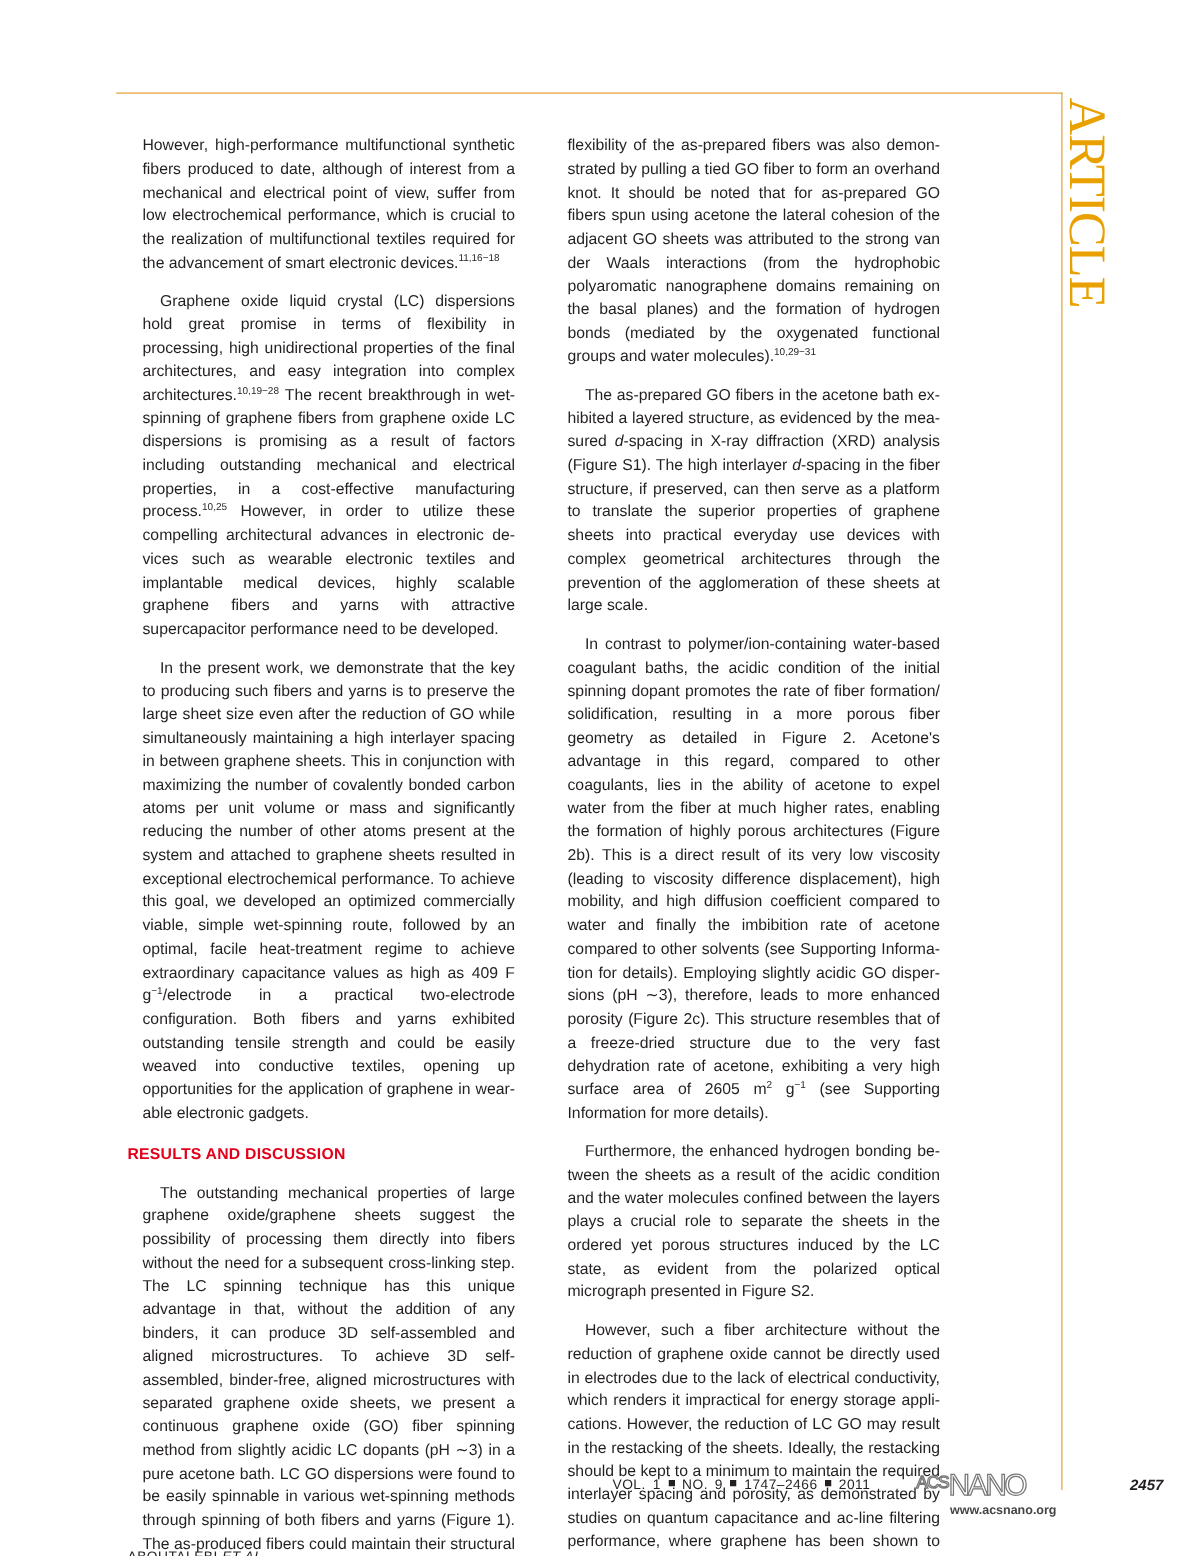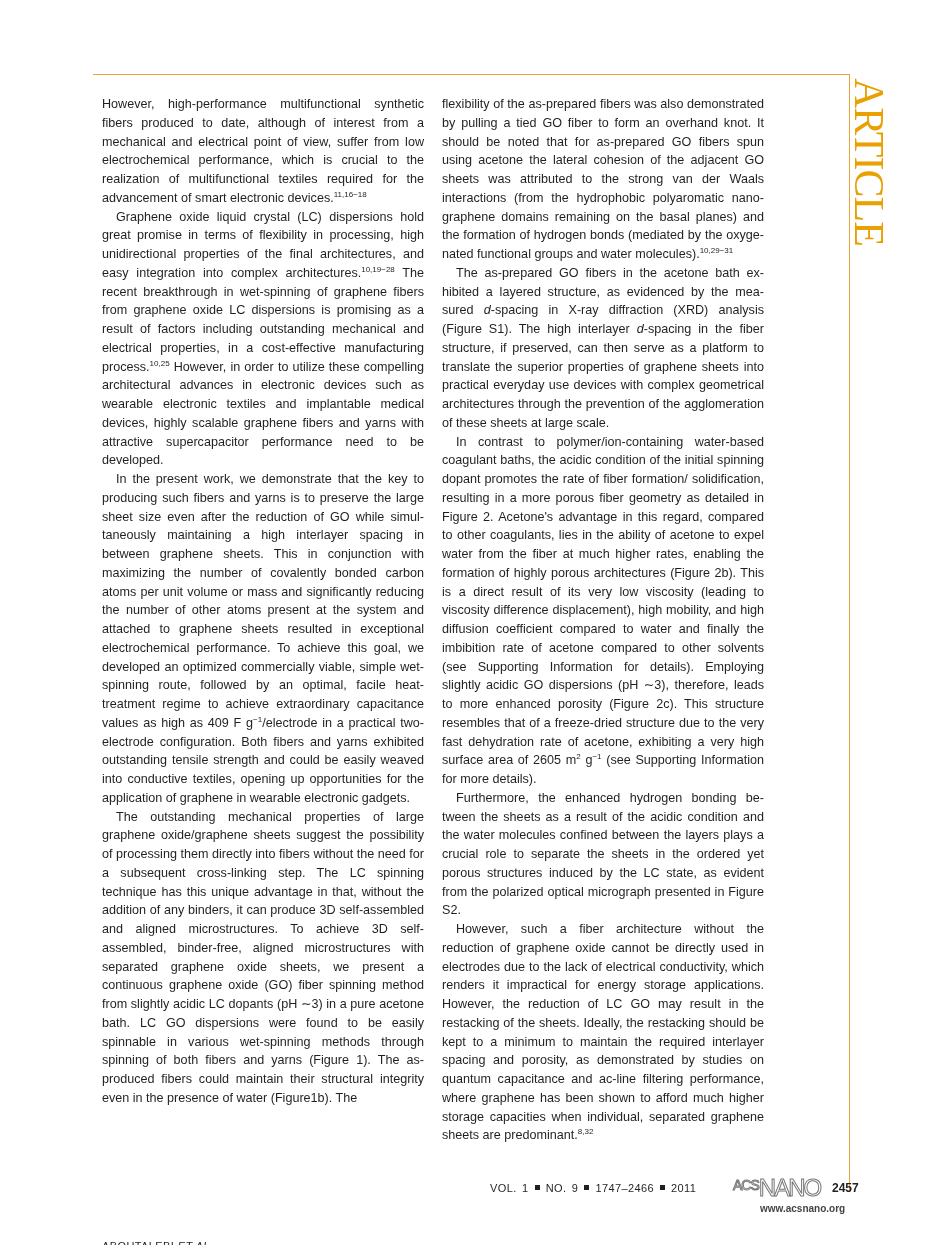--- a/index.html
+++ b/index.html
@@ -9,47 +9,48 @@
   .vrule { position: absolute; left: 849px; top: 74px; width: 1px; height: 1118px; background: #e8a33d; }
   .article-label { position: absolute; left: 850px; top: 78px; width: 40px; height: 170px; }
   .article-label span { position: absolute; left: 0; top: 0; transform-origin: 0 0;
          transform: translate(38px, 0) rotate(90deg);
          font-family: "Liberation Serif", serif; font-size: 42px; color: #e8a100;
          letter-spacing: -1px; white-space: nowrap; line-height: 38px; }
   .col { position: absolute; top: 95px; width: 322px; font-size: 12.6px; line-height: 18.75px;
          text-align: justify; hyphens: manual; }
   .col.left { left: 102px; }
   .col.right { left: 442px; }
-  .col p { margin: 0; text-indent: 14px; }
+  .col p { margin: 12px; text-indent: 14px; }
   .col p.noindent { text-indent: 0; }
   .col sup { font-size: 8px; line-height: 0; vertical-align: 5px; }
   .section-head { color: #e2001a; font-weight: bold; font-size: 12.6px; margin: 14px 0 6px 0; letter-spacing: 0.2px; }
   .footer-author { position: absolute; left: 102px; top: 1240px; font-size: 11px; letter-spacing: 0.4px; }
   .footer-vol { position: absolute; left: 490px; top: 1182px; font-size: 11px; letter-spacing: 0.4px; word-spacing: 2px; }
   .footer-vol .sq { display: inline-block; width: 5px; height: 5px; background: #231f20; vertical-align: 2px; margin: 0 6px; }
   .logo { position: absolute; left: 733px; top: 1173px; font-family: "Liberation Sans", sans-serif;
           font-size: 24px; letter-spacing: -2px; color: #ffffff;
           -webkit-text-stroke: 1px #777777; line-height: 24px; text-align: right; }
   .logo .acs { font-size: 14px; letter-spacing: -1px; vertical-align: 6px; }
   .url { position: absolute; left: 760px; top: 1203px; font-size: 10px; color: #444; font-weight: bold; }
-  .pagenum { position: absolute; left: 832px; top: 1181px; font-size: 12px; font-weight: bold; }
+  .pagenum { position: absolute; left: 904px; top: 1181px; font-size: 12px; font-weight: bold; font-style: italic; }
 </style>
 </head>
 <body>
 
 <div class="hrule"></div>
 <div class="vrule"></div>
 <div class="article-label">
   <span>ARTICLE</span>
 </div>
 
 <div class="col left">
   <p class="noindent"><span>However, high-performance multifunctional synthetic fibers produced to date, although of interest from a mechanical and electrical point of view, suffer from low electrochemical performance, which is crucial to the realization of multifunctional textiles required for the advancement of smart electronic devices.</span><sup>11,16−18</sup></p>
   <p><span>Graphene oxide liquid crystal (LC) dispersions hold great promise in terms of flexibility in processing, high unidirectional properties of the final architectures, and easy integration into complex architectures.</span><sup>10,19−28</sup><span> The recent breakthrough in wet-spinning of graphene fibers from graphene oxide LC dispersions is promising as a result of factors including outstanding mechanical and electrical properties, in a cost-effective manufac­turing process.</span><sup>10,25</sup><span> However, in order to utilize these compelling architectural advances in electronic de­vices such as wearable electronic textiles and implan­table medical devices, highly scalable graphene fibers and yarns with attractive supercapacitor performance need to be developed.</span></p>
   <p><span>In the present work, we demonstrate that the key to producing such fibers and yarns is to preserve the large sheet size even after the reduction of GO while simul­taneously maintaining a high interlayer spacing in between graphene sheets. This in conjunction with maximizing the number of covalently bonded carbon atoms per unit volume or mass and significantly redu­cing the number of other atoms present at the system and attached to graphene sheets resulted in excep­tional electrochemical performance. To achieve this goal, we developed an optimized commercially viable, simple wet-spinning route, followed by an optimal, facile heat-treatment regime to achieve extraordinary capacitance values as high as 409 F g</span><sup>−1</sup><span>/electrode in a practical two-electrode configuration. Both fibers and yarns exhibited outstanding tensile strength and could be easily weaved into conductive textiles, opening up opportunities for the application of graphene in wear­able electronic gadgets.</span></p>
+  <div class="section-head">RESULTS AND DISCUSSION</div>
   <p><span>The outstanding mechanical properties of large graphene oxide/graphene sheets suggest the possibi­lity of processing them directly into fibers without the need for a subsequent cross-linking step. The LC spinning technique has this unique advantage in that, without the addition of any binders, it can produce 3D self-assembled and aligned microstructures. To achieve 3D self-assembled, binder-free, aligned micro­structures with separated graphene oxide sheets, we present a continuous graphene oxide (GO) fiber spin­ning method from slightly acidic LC dopants (pH ∼3) in a pure acetone bath. LC GO dispersions were found to be easily spinnable in various wet-spinning methods through spinning of both fibers and yarns (Figure 1). The as-produced fibers could maintain their structural integrity even in the presence of water (Figure1b). The</span></p>
 </div>
 
 <div class="col right">
   <p class="noindent"><span>flexibility of the as-prepared fibers was also demon­strated by pulling a tied GO fiber to form an overhand knot. It should be noted that for as-prepared GO fibers spun using acetone the lateral cohesion of the adjacent GO sheets was attributed to the strong van der Waals interactions (from the hydrophobic polyaromatic nano­graphene domains remaining on the basal planes) and the formation of hydrogen bonds (mediated by the oxyge­nated functional groups and water molecules).</span><sup>10,29−31</sup></p>
   <p><span>The as-prepared GO fibers in the acetone bath ex­hibited a layered structure, as evidenced by the mea­sured </span><i>d</i><span>-spacing in X-ray diffraction (XRD) analysis (Figure S1). The high interlayer </span><i>d</i><span>-spacing in the fiber structure, if preserved, can then serve as a platform to translate the superior properties of graphene sheets into practical everyday use devices with complex geometrical architectures through the prevention of the agglomeration of these sheets at large scale.</span></p>
   <p><span>In contrast to polymer/ion-containing water-based coagulant baths, the acidic condition of the initial spin­ning dopant promotes the rate of fiber formation/ solidification, resulting in a more porous fiber geometry as detailed in Figure 2. Acetone's advantage in this regard, compared to other coagulants, lies in the ability of acetone to expel water from the fiber at much higher rates, enabling the formation of highly porous archi­tectures (Figure 2b). This is a direct result of its very low viscosity (leading to viscosity difference displacement), high mobility, and high diffusion coefficient compared to water and finally the imbibition rate of acetone compared to other solvents (see Supporting Informa­tion for details). Employing slightly acidic GO disper­sions (pH ∼3), therefore, leads to more enhanced porosity (Figure 2c). This structure resembles that of a freeze-dried structure due to the very fast dehydration rate of acetone, exhibiting a very high surface area of 2605 m</span><sup>2</sup><span> g</span><sup>−1</sup><span> (see Supporting Information for more details).</span></p>
   <p><span>Furthermore, the enhanced hydrogen bonding be­tween the sheets as a result of the acidic condition and the water molecules confined between the layers plays a crucial role to separate the sheets in the ordered yet porous structures induced by the LC state, as evident from the polarized optical micrograph presented in Figure S2.</span></p>
   <p><span>However, such a fiber architecture without the reduction of graphene oxide cannot be directly used in electrodes due to the lack of electrical conductivity, which renders it impractical for energy storage appli­cations. However, the reduction of LC GO may result in the restacking of the sheets. Ideally, the restacking should be kept to a minimum to maintain the required interlayer spacing and porosity, as demonstrated by studies on quantum capacitance and ac-line filtering performance, where graphene has been shown to afford much higher storage capacities when individual, separated graphene sheets are predominant.</span><sup>8,32</sup></p>
 </div>

